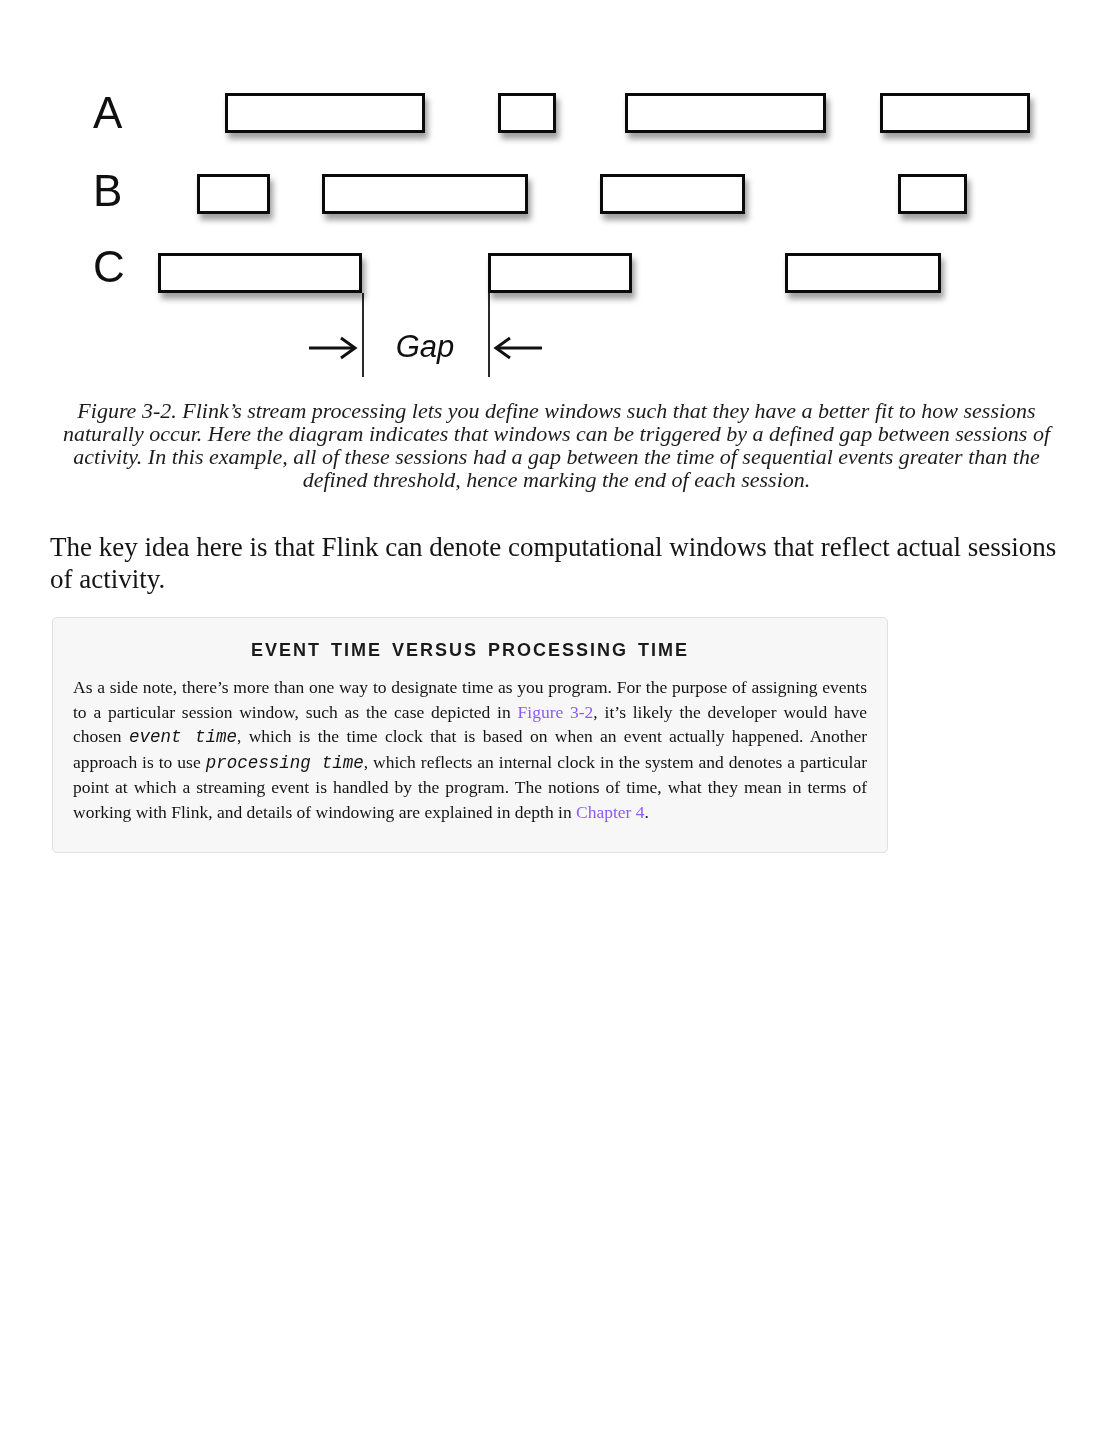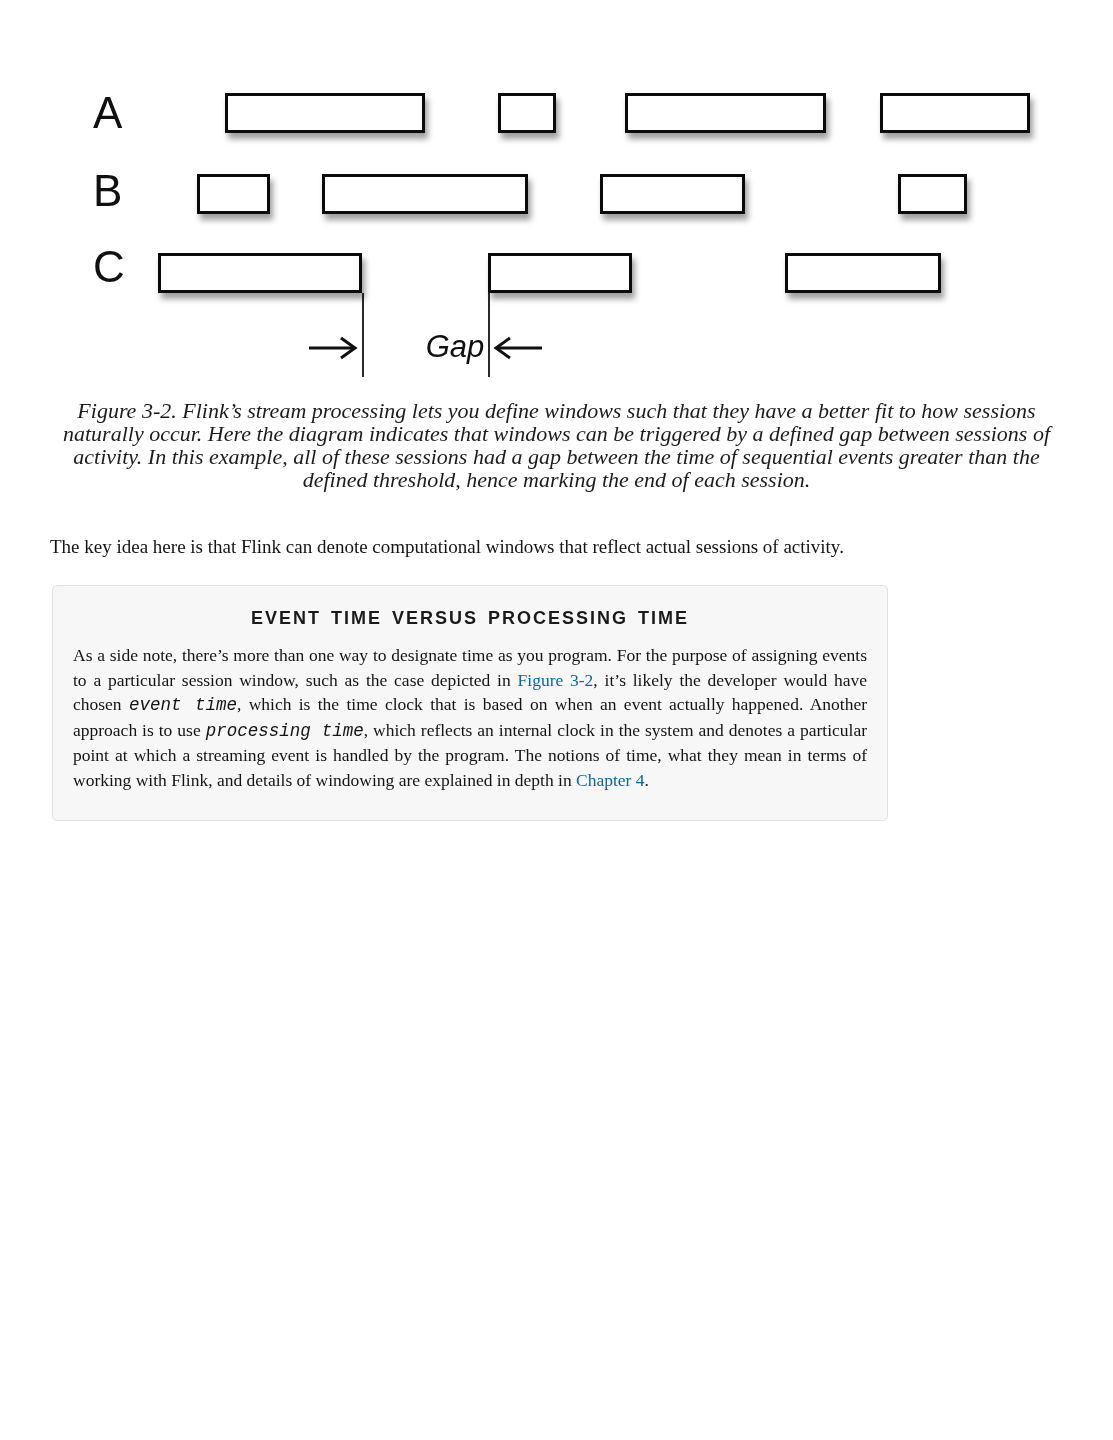--- a/index.html
+++ b/index.html
@@ -56,21 +56,21 @@
     text-align: center;
     font-style: italic;
     font-size: 22px;
     line-height: 23px;
     color: #1c1c1c;
   }
 
   
   .key-paragraph {
     margin: 40px 55px 0 50px;
-    font-size: 19px;
+    font-size: 27px;
     line-height: 32px;
     color: #141414;
   }
 
   
   .sidebar {
     box-sizing: border-box;
     margin: 22px 0 0 52px;
     width: 836px;
     background: #f7f7f7;
@@ -88,36 +88,36 @@
     word-spacing: 3px;
     color: #1a1a1a;
   }
   .sidebar-body {
     margin: 0;
     font-size: 17.5px;
     line-height: 24.5px;
     text-align: justify;
     color: #141414;
   }
-  .sidebar-body .run-link { color: #0369a1; text-decoration: none; cursor: pointer; }
+  .sidebar-body .run-link { color: #8b5cf6; text-decoration: none; cursor: pointer; }
   .sidebar-body .run-italic { font-style: italic; font-family: Liberation Mono, monospace; }
 </style>
 </head>
 <body>
 
 <div class="diagram" id="diagram-canvas">
   <svg id="gap-arrow-right" class="gap-arrow" width="52" height="26" viewBox="0 0 52 26" style="left: 307px; top: 250px;">
     <line x1="2" y1="13" x2="46" y2="13" stroke="#111" stroke-width="3"></line>
     <polyline points="34,3 48,13 34,23" fill="none" stroke="#111" stroke-width="3"></polyline>
   </svg>
   <svg id="gap-arrow-left" class="gap-arrow" width="52" height="26" viewBox="0 0 52 26" style="left: 492px; top: 250px;">
     <line x1="6" y1="13" x2="50" y2="13" stroke="#111" stroke-width="3"></line>
     <polyline points="18,3 4,13 18,23" fill="none" stroke="#111" stroke-width="3"></polyline>
   </svg>
-  <div id="gap-label" class="gap-label" style="left: 362px; width: 126px; top: 246px; padding-left: 30px;">Gap</div>
+  <div id="gap-label" class="gap-label" style="left: 362px; width: 126px; top: 246px;">Gap</div>
   <div id="gap-line-left" class="gap-line" style="top: 208px; height: 84px; left: 362px;"></div>
   <div id="gap-line-right" class="gap-line" style="top: 208px; height: 84px; left: 488px;"></div>
 <div class="stream-label" style="top: 6px;">A</div>
     <div class="session-box" style="left: 225px; top: 8px; width: 200px;"></div>
     <div class="session-box" style="left: 498px; top: 8px; width: 58px;"></div>
     <div class="session-box" style="left: 625px; top: 8px; width: 201px;"></div>
     <div class="session-box" style="left: 880px; top: 8px; width: 150px;"></div>
     <div class="stream-label" style="top: 84px;">B</div>
     <div class="session-box" style="left: 197px; top: 89px; width: 73px;"></div>
     <div class="session-box" style="left: 322px; top: 89px; width: 206px;"></div>

